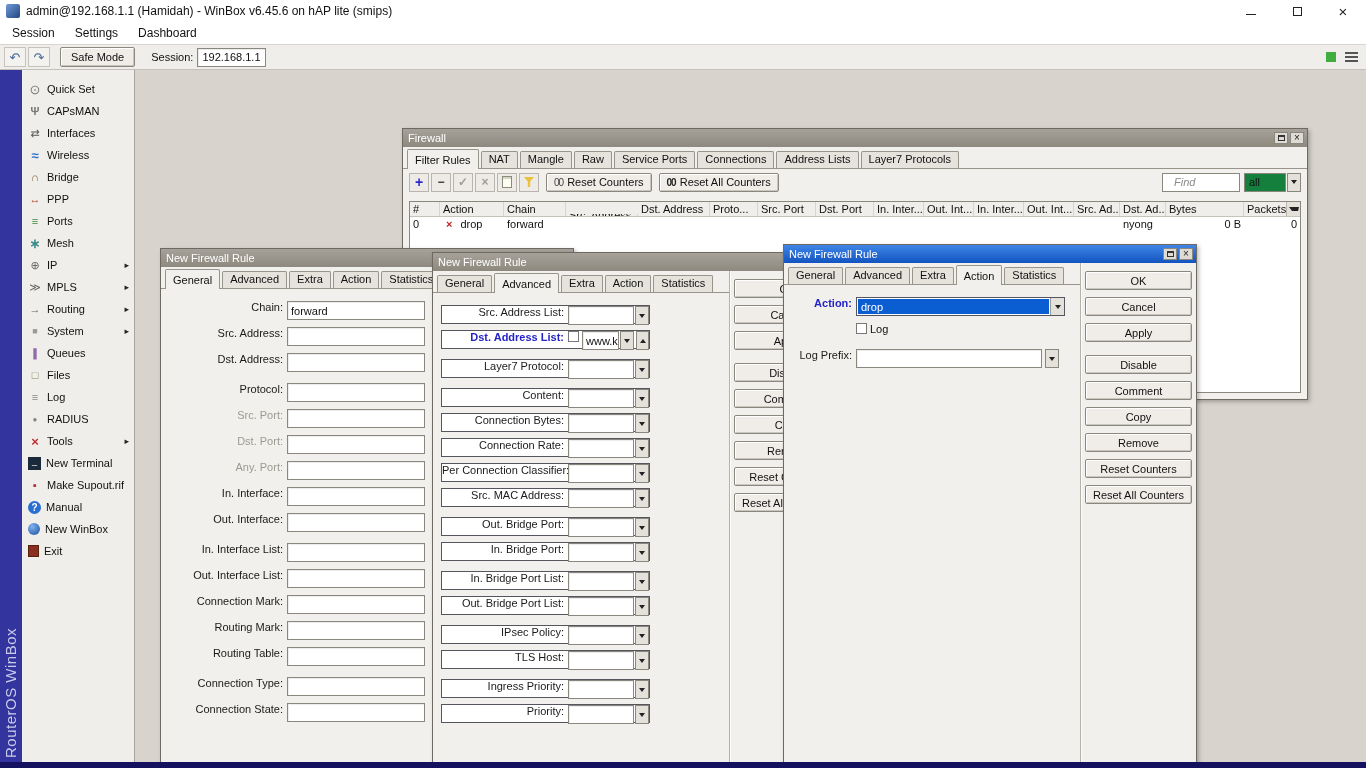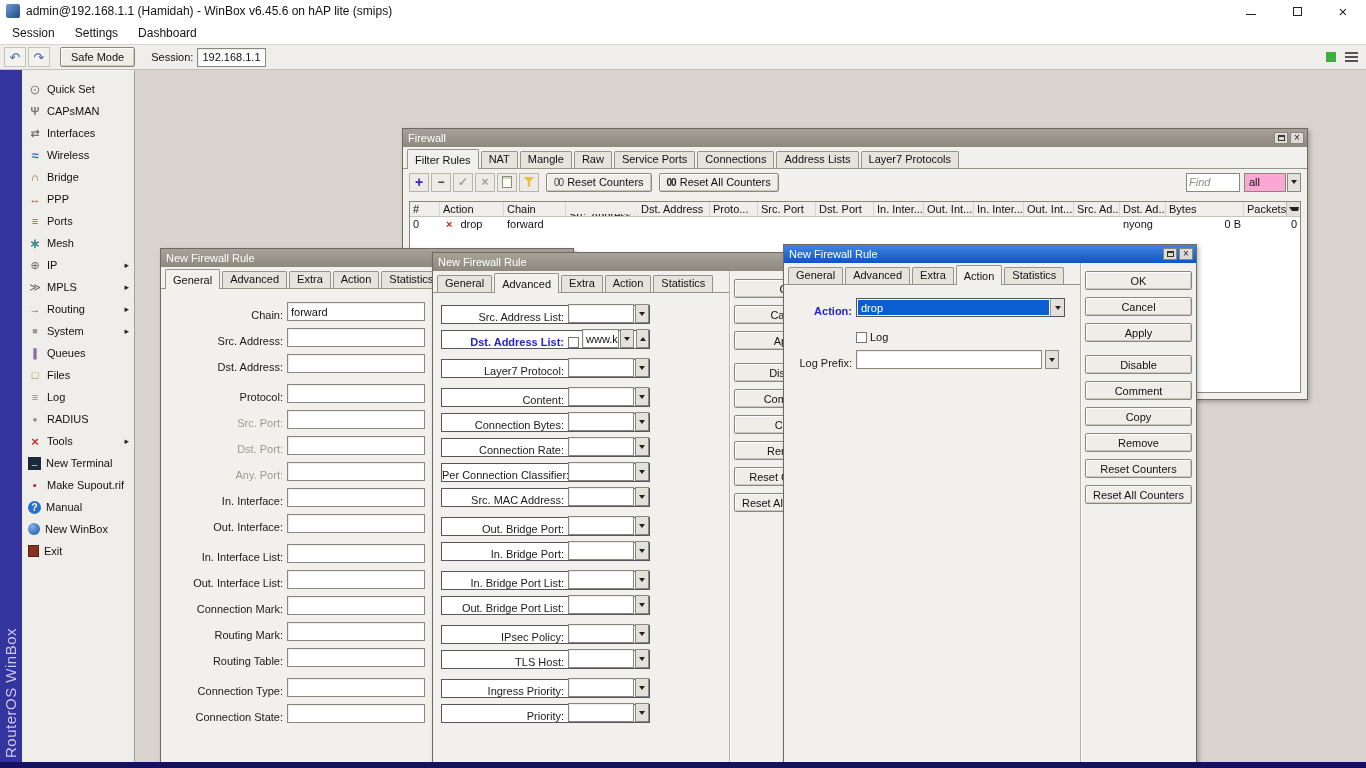--- a/index.html
+++ b/index.html
@@ -82,24 +82,24 @@
   .iconrow{display:flex;gap:2px;}
   .ibtn{width:20px;height:19px;border:1px solid #b8b5ae;background:#eeebe6;display:flex;align-items:center;justify-content:center;font-size:12px;font-weight:bold;color:#333;cursor:default;}
   .ibtn.add{color:#2a2ad0;font-size:14px;}
   .ibtn.dim{color:#9d9d94;}
   .comment-icon::before{content:"";width:8px;height:10px;background:#fffef2;border:1px solid #8a8a7a;box-shadow:inset 0 2px 0 #d6d6c4;display:block;}
   .filter-icon::before{content:"";width:10px;height:10px;background:#e8c23a;clip-path:polygon(0 0,100% 0,62% 45%,62% 100%,38% 100%,38% 45%);display:block;}
   .resetbtn{height:19px;padding:0 7px;display:flex;align-items:center;gap:4px;margin-left:5px;white-space:nowrap;cursor:default;}
   .zz{font-size:10px;letter-spacing:-1px;color:#444;}
   .zzb{font-weight:bold;color:#222;}
   .fwfind{margin-left:auto;display:flex;gap:4px;align-items:center;}
-  .findbox{width:54px;height:19px;border:1px solid #8a877f;background:#fff;font-size:11px;padding:0 2px;font-family:"Liberation Sans",sans-serif;}
+  .findbox{width:78px;height:19px;border:1px solid #8a877f;background:#fff;font-size:11px;padding:0 11px;font-family:"Liberation Sans",sans-serif;}
   .findbox::placeholder{color:#8a8a8a;font-style:italic;}
   .allcombo{display:flex;align-items:center;}
-  .alltext{width:42px;height:19px;border:1px solid #8a877f;background:#f9a8d4;display:flex;align-items:center;padding:0 4px;}
+  .alltext{width:42px;height:19px;border:1px solid #8a877f;background:#15803d;display:flex;align-items:center;padding:0 4px;}
   .arrbtn{width:14px;height:19px;border:1px solid #8a877f;background:#e4e1db;display:flex;align-items:center;justify-content:center;margin-left:1px;}
   .arr{width:0;height:0;border-left:3px solid transparent;border-right:3px solid transparent;}
   .arr.down{border-top:4px solid #222;}
   .arr.up{border-bottom:4px solid #222;}
   .fwgrid{position:absolute;left:6px;right:6px;top:72px;bottom:6px;border:1px solid #8a877f;background:#fff;}
   .ghead{display:flex;background:#f0eeea;border-bottom:1px solid #c6c3bd;height:15px;position:relative;}
   .ghead span{font-size:11px;padding:0 3px;border-right:1px solid #d8d5d0;overflow:hidden;white-space:nowrap;flex:none;display:flex;align-items:center;}
   .colsel{position:absolute;right:0;top:0;width:14px;height:14px;background:#e4e1db;border-left:1px solid #b8b5ae;display:flex;align-items:center;justify-content:center;font-style:normal;}
   .grow{display:flex;height:14px;}
   .grow span{font-size:11px;padding:0 3px;overflow:hidden;white-space:nowrap;flex:none;display:flex;align-items:center;}
@@ -127,21 +127,21 @@
   #dlg1{left:160px;top:248px;height:520px;z-index:11;}
   #dlg2{left:432px;top:252px;height:516px;z-index:12;}
   #dlg3{left:783px;top:244px;height:524px;z-index:13;}
   .dlgbody{display:flex;height:calc(100% - 18px);}
   .dlgleft{width:296px;flex:none;display:flex;flex-direction:column;}
   .dlgdiv{width:1px;background:#b5b2aa;box-shadow:1px 0 0 #fdfcfa;}
   .dlgbtns{flex:1;padding:8px 4px 0;display:flex;flex-direction:column;}
   .dbtn{height:19px;margin-bottom:7px;display:flex;align-items:center;justify-content:center;white-space:nowrap;cursor:default;}
   .dbtn.gap{margin-top:6px;}
   .fields{padding:12px 0 0 8px;flex:1;}
-  .frow{display:flex;align-items:flex-end;height:20px;margin-bottom:6px;}
+  .frow{display:flex;align-items:flex-start;height:20px;margin-bottom:6px;}
   .frow.gap{margin-top:10px;}
   .flabel{text-align:right;padding-right:4px;flex:none;white-space:nowrap;color:#1a1a1a;}
   .frow.blue .flabel,.flabel.blue{color:var(--label-blue,#2323c8);font-weight:bold;}
   .frow.dis .flabel{color:#9b9b92;}
   .finput{height:19px;border:1px solid #8a877f;background:#fff;display:flex;align-items:center;padding:0 3px;box-shadow:inset 1px 1px 0 rgba(0,0,0,.07);overflow:hidden;white-space:nowrap;}
   .fdrop{width:14px;height:19px;border:1px solid #8a877f;background:#e4e1db;display:none;align-items:center;justify-content:center;margin-left:1px;flex:none;}
   .frow.combo .fdrop{display:flex;}
   .fup{width:13px;height:19px;border:1px solid #8a877f;background:#e4e1db;display:none;align-items:center;justify-content:center;margin-left:2px;flex:none;}
   .frow.up .fup{display:flex;}
   .fcheckwrap{display:none;align-items:center;margin-right:3px;}

